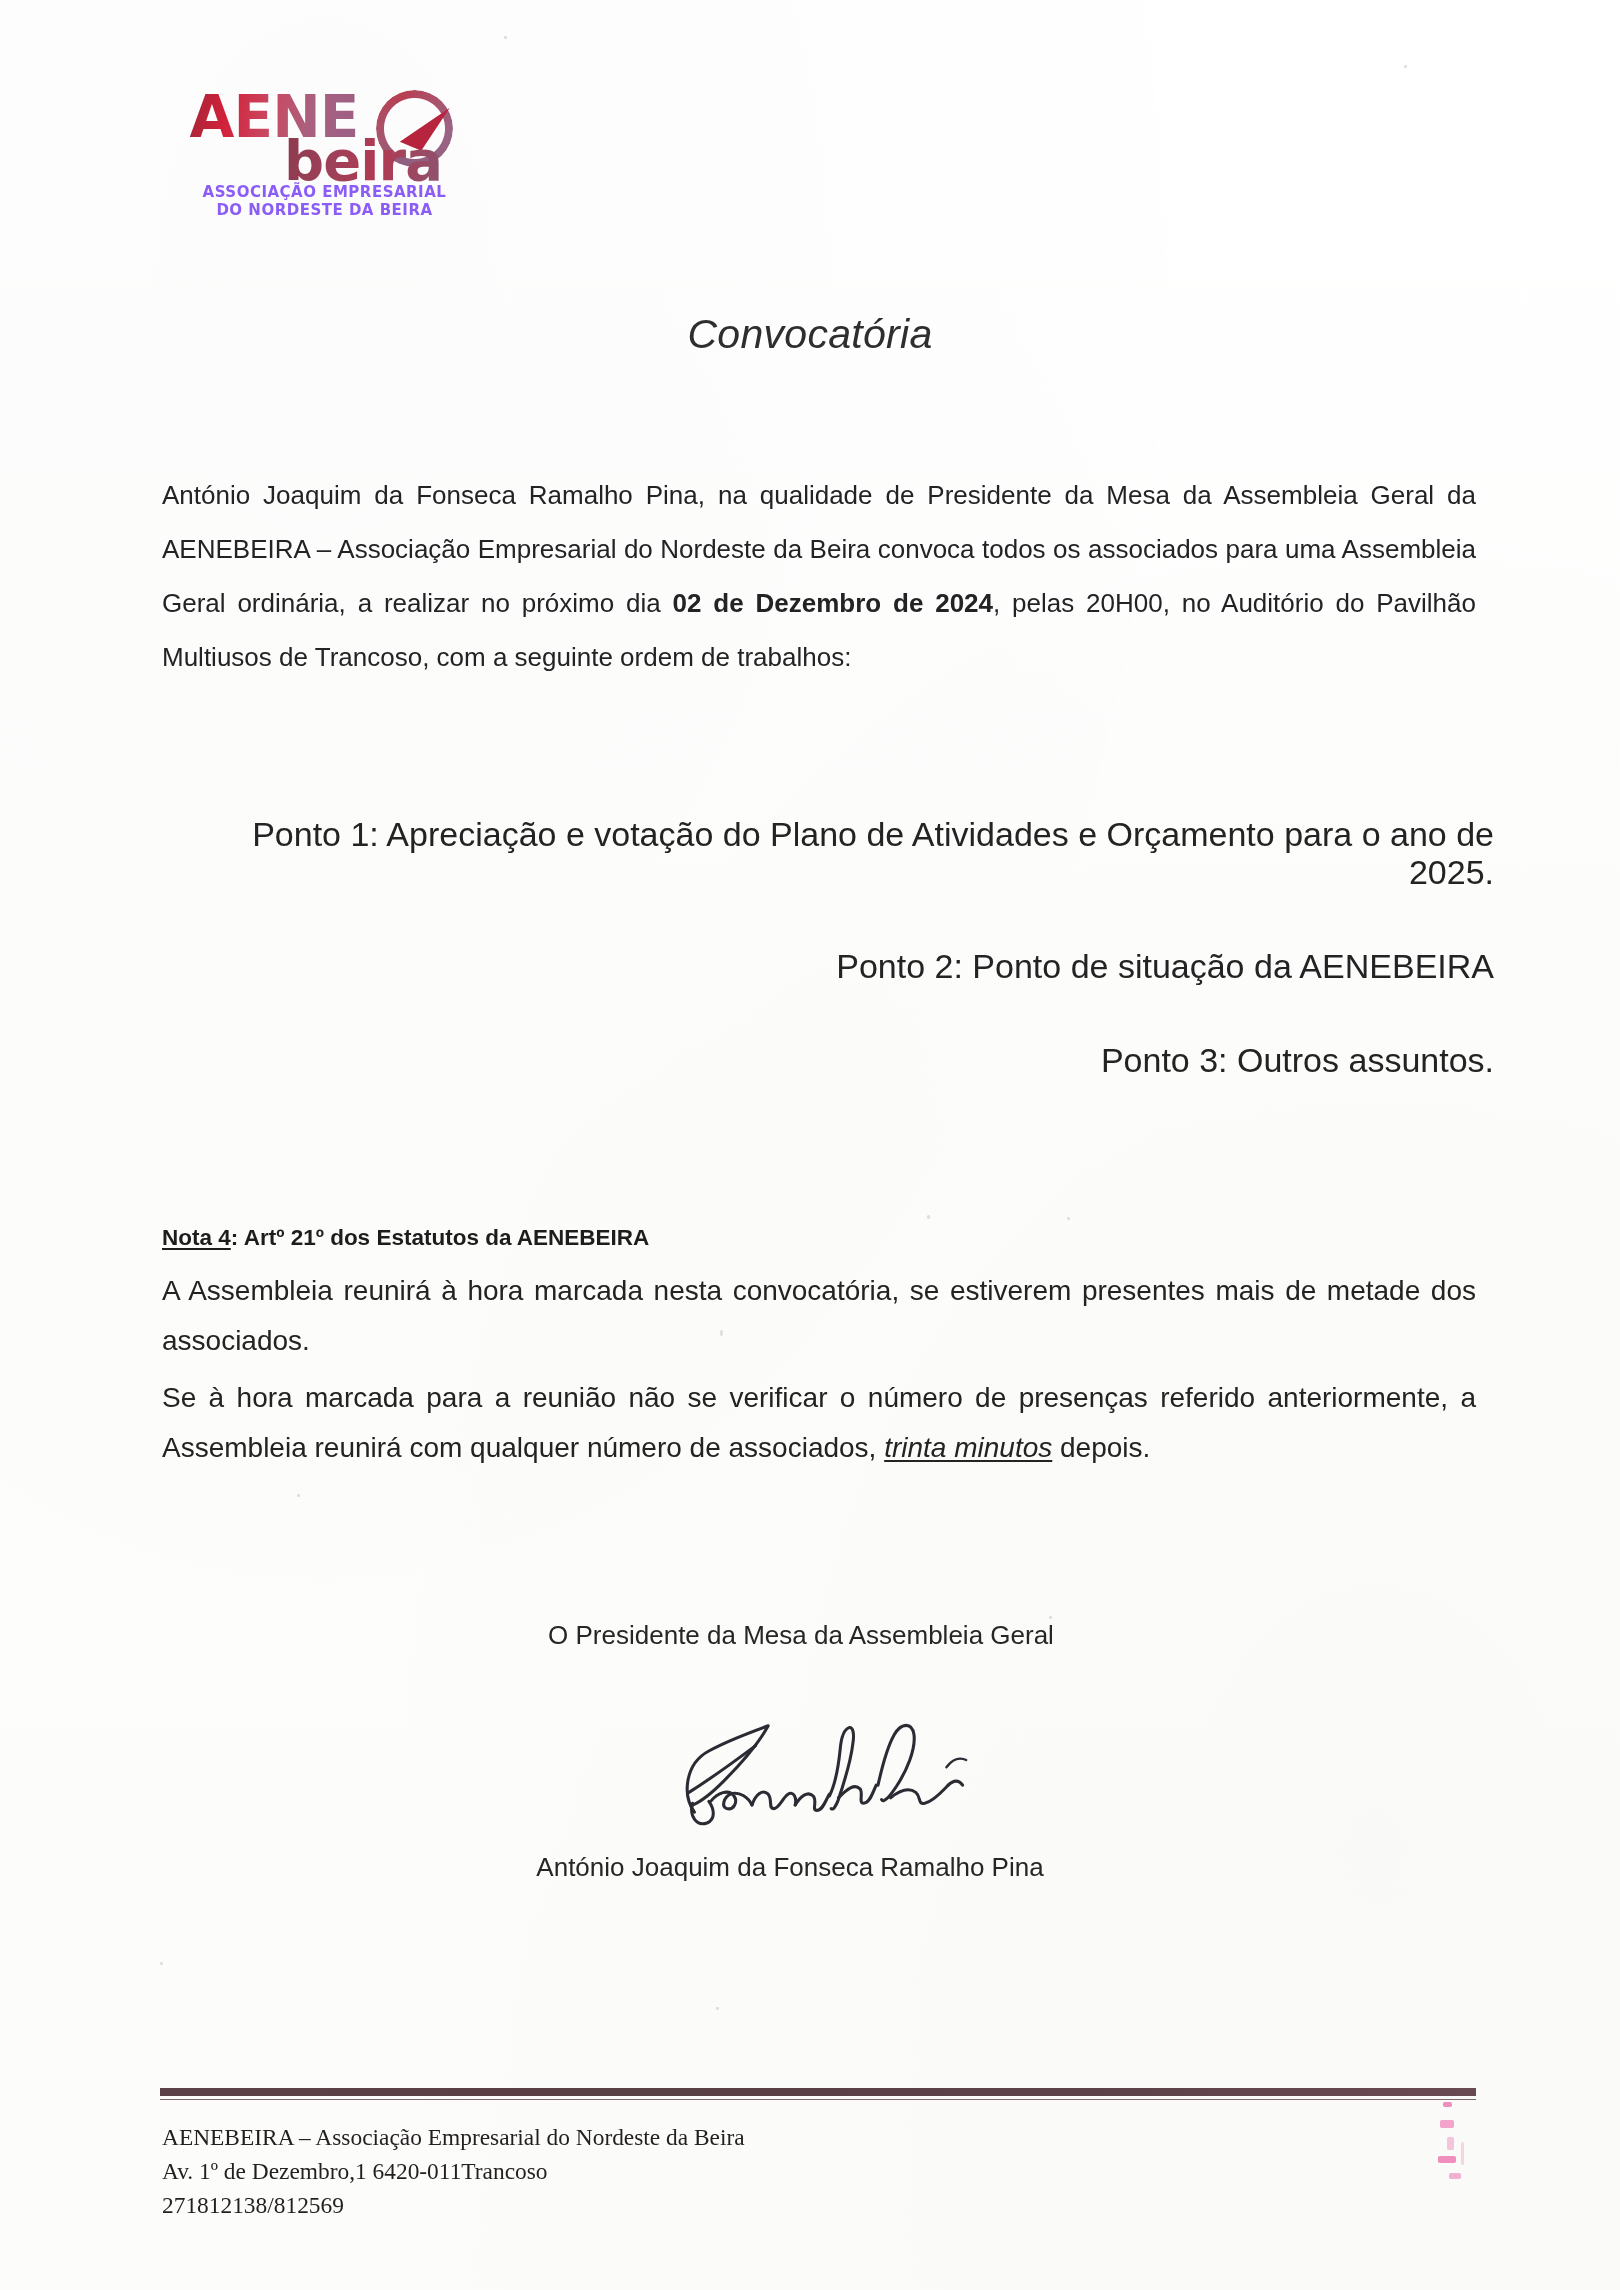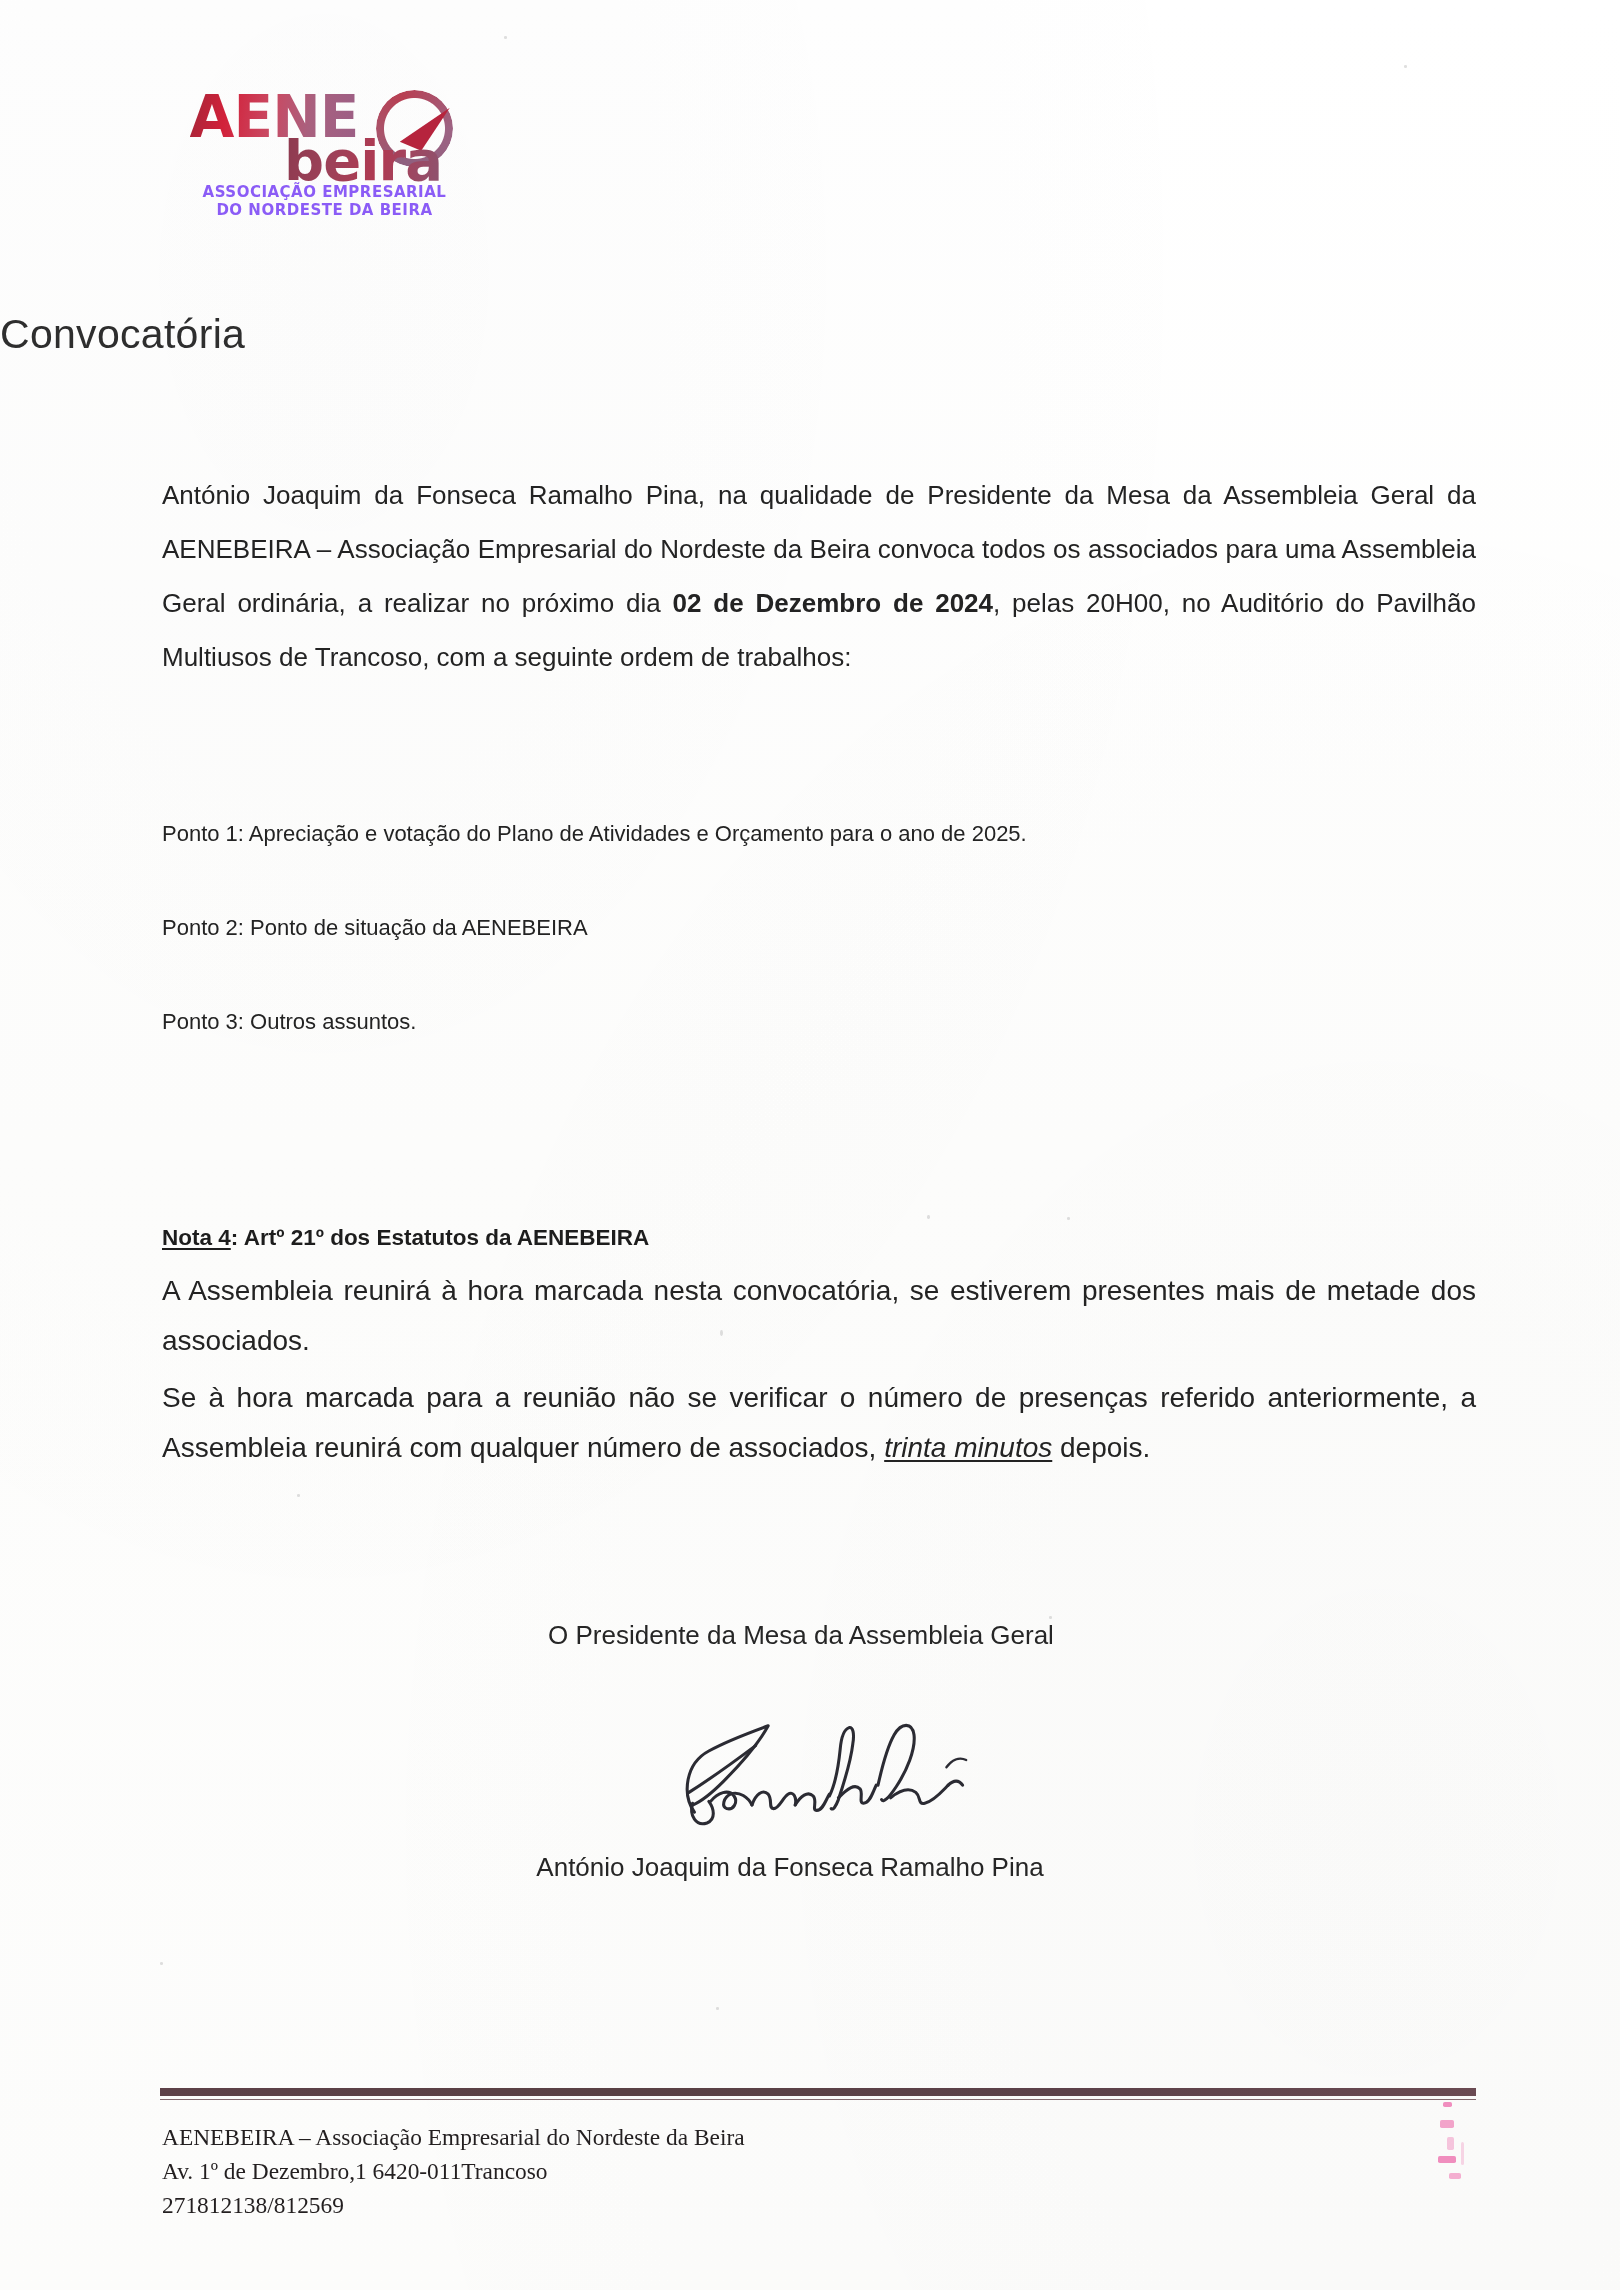--- a/index.html
+++ b/index.html
@@ -102,25 +102,27 @@
     line-height: 1.22;
     color: #8b5cf6;
   }
 
   
   .doc-title {
     position: absolute;
     left: 0;
     top: 311px;
     width: 1620px;
+    text-align: center;
     font-family: "Liberation Sans", sans-serif;
     font-weight: 400;
     font-size: 41px;
     color: #2e2e2e;
     letter-spacing: 0.3px;
+    font-style: italic;
   }
 
   
   .body-col {
     position: absolute;
     left: 162px;
     top: 468px;
     width: 1314px;
   }
   p.para {
@@ -134,23 +136,24 @@
   p.para b { font-weight: 700; }
 
   .agenda {
     position: absolute;
     left: 162px;
     top: 815px;
     width: 1332px;
   }
   .agenda-item {
     margin: 0 0 56px 0;
-    font-size: 22px;
+    font-size: 34px;
     line-height: 38px;
     color: #232323;
+    text-align: right;
   }
   .agenda-item:last-child { margin-bottom: 0; }
 
   
   .note-block {
     position: absolute;
     left: 162px;
     top: 1222px;
     width: 1314px;
   }

